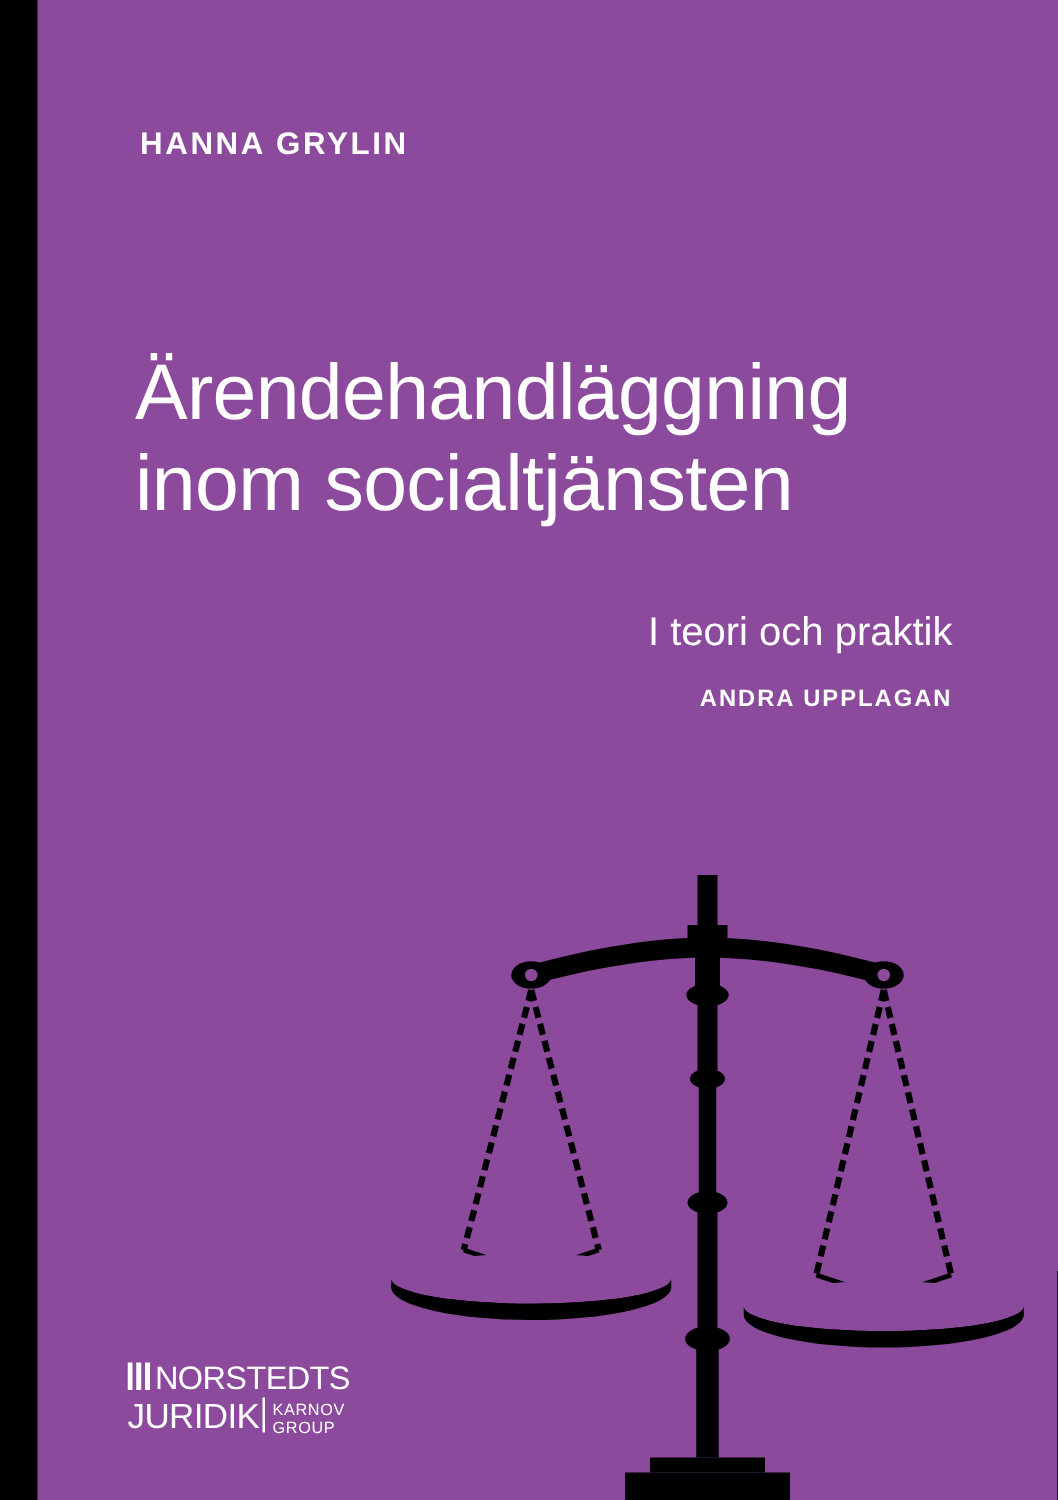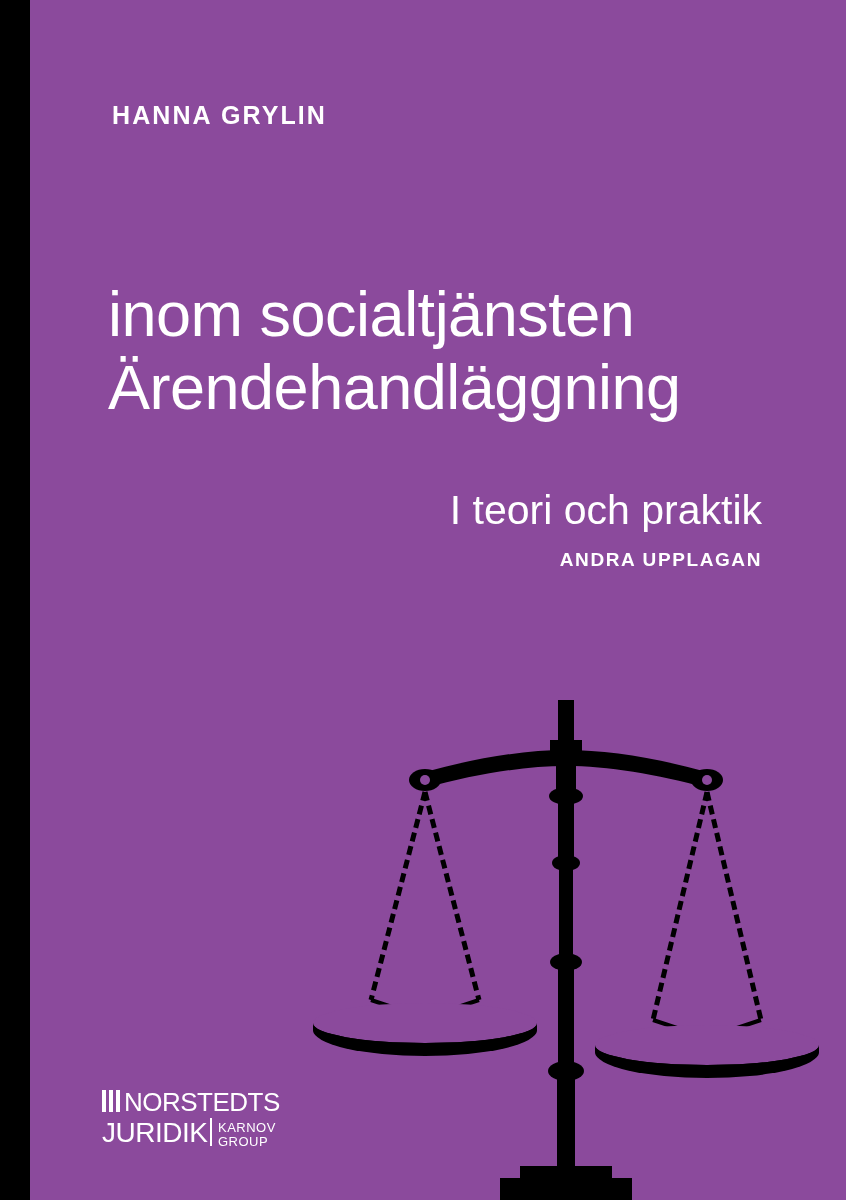--- a/index.html
+++ b/index.html
@@ -58,21 +58,21 @@
     letter-spacing: -0.5px;
   }
   .title div {
     white-space: nowrap;
   }
   .subtitle {
     position: absolute;
     right: 84px;
     top: 487px;
     color: #ffffff;
-    font-size: 41px;
+    font-size: 32px;
     font-weight: 400;
     text-align: right;
     white-space: nowrap;
   }
   .edition {
     position: absolute;
     right: 84px;
     top: 549px;
     color: #ffffff;
     font-size: 19px;
@@ -104,22 +104,22 @@
 
   <div class="spine"></div>
 
   <div class="face">
 
     <div class="authors">
       <div>HANNA GRYLIN</div>
     </div>
 
     <div class="title">
+      <div>Ärendehandläggning</div>
       <div>inom socialtjänsten</div>
-      <div>Ärendehandläggning</div>
     </div>
 
     <div class="subtitle">I teori och praktik</div>
 
     <div class="edition">ANDRA UPPLAGAN</div>
 
     <div class="scales">
       <svg viewBox="0 0 580 500" width="580" height="500" aria-hidden="true">
         <g fill="#000000">
 

